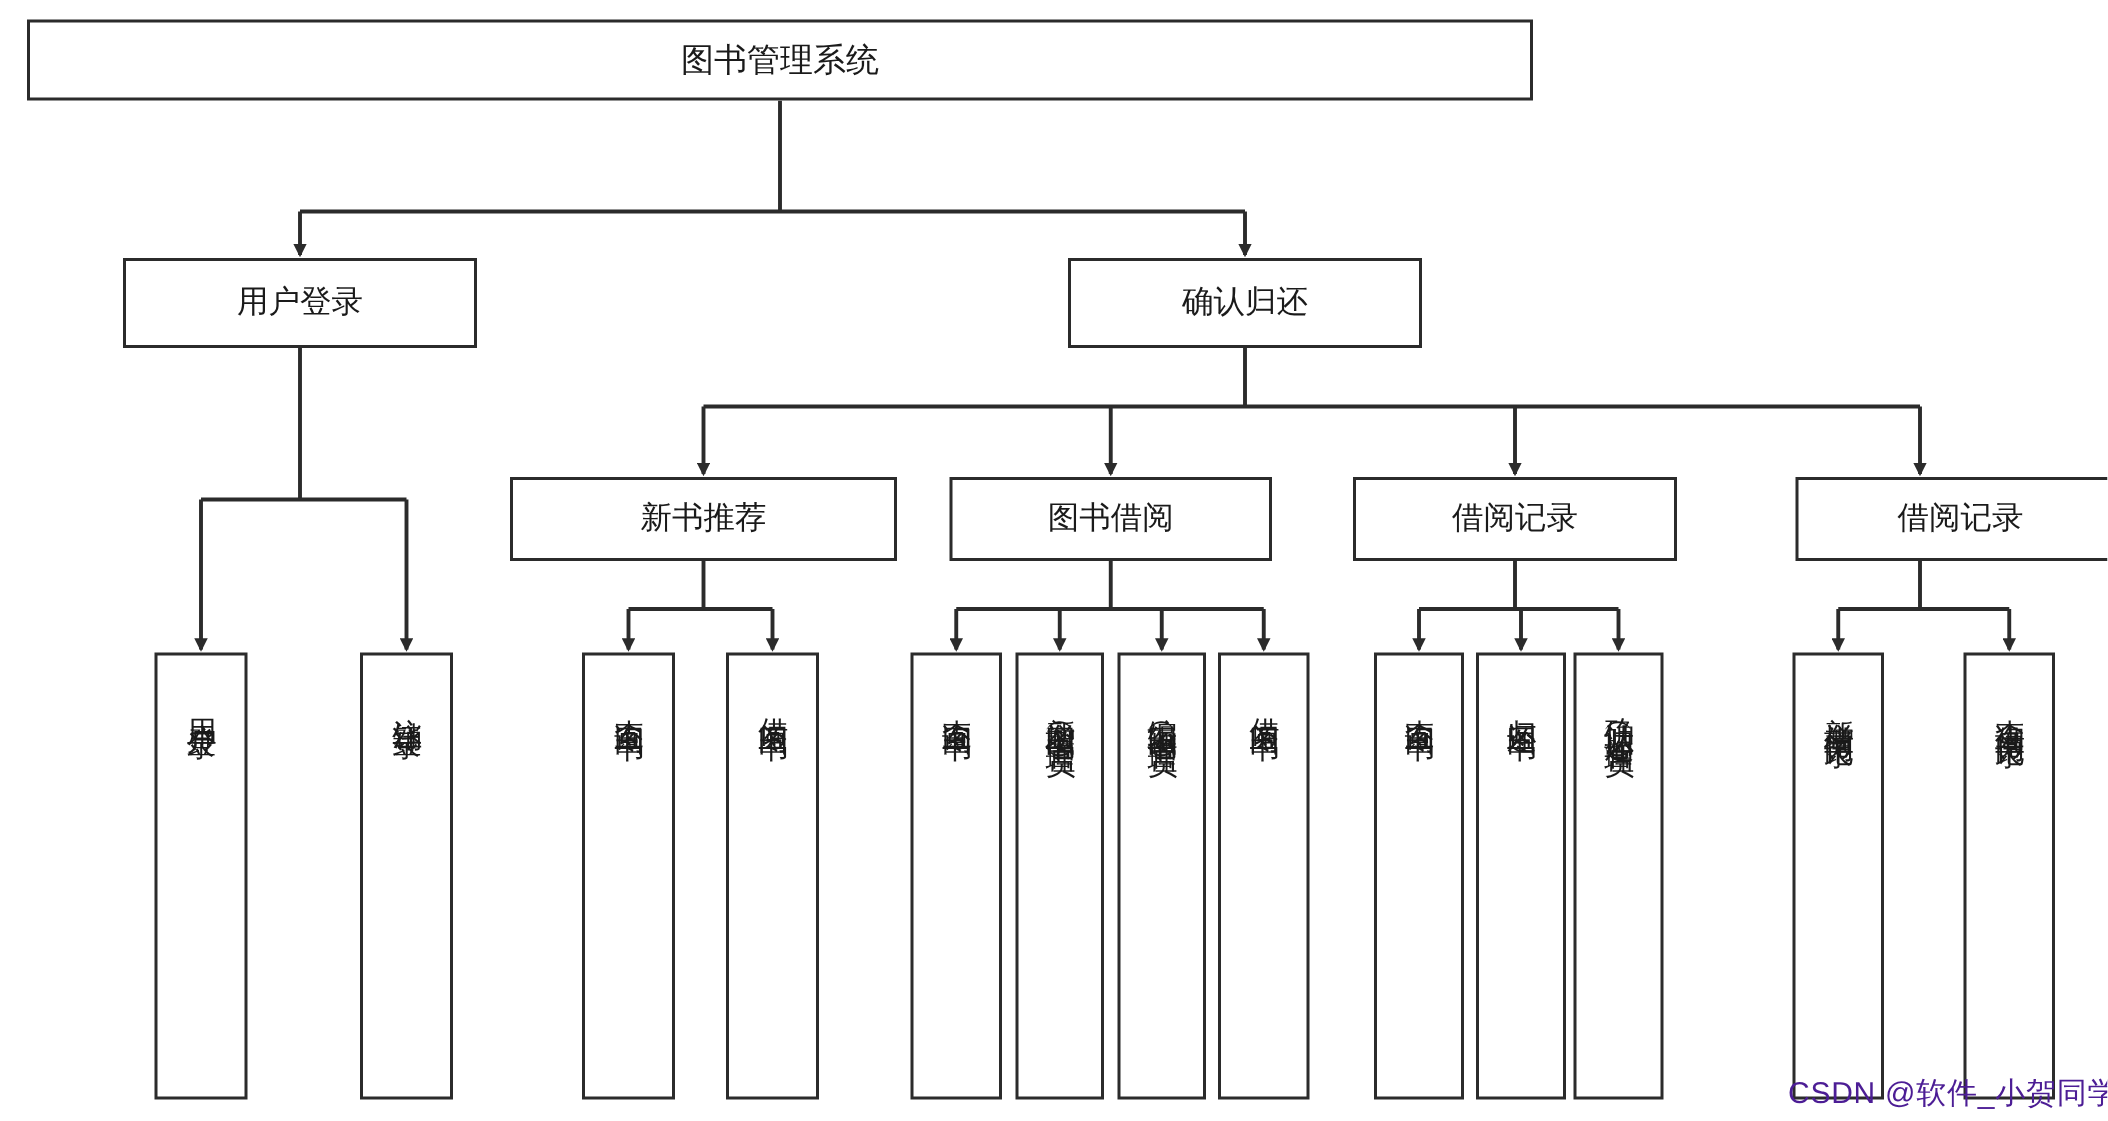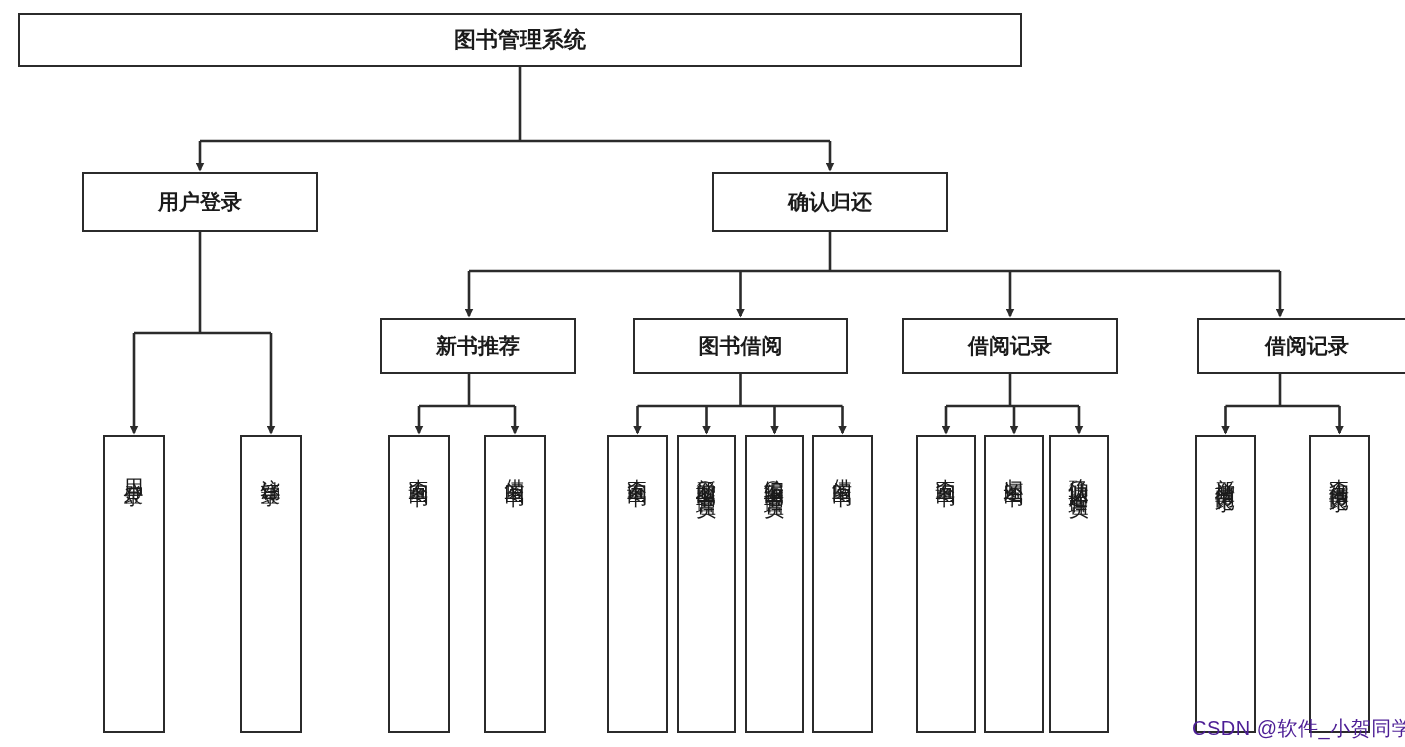--- a/index.html
+++ b/index.html
@@ -36,21 +36,20 @@
     color: #1a1a1a;
   }
   .node .label {
     display: block;
     text-align: center;
     line-height: 1.18;
     white-space: nowrap;
   }
   .node.horiz .label {
     font-size: 21px;
-    font-weight: bold;
   }
   .node.root .label {
     font-size: 22px;
   }
   .node.vert {
     align-items: flex-start;
     padding-top: 26px;
   }
   .node.vert .label {
     writing-mode: vertical-rl;
@@ -118,21 +117,21 @@
   <div id="node-layer">
       <div class="node root horiz" style="left: 18px; top: 13px; width: 1004px; height: 54px;">
         <span class="label">图书管理系统</span>
       </div>
       <div class="node horiz" style="left: 82px; top: 172px; width: 236px; height: 60px;">
         <span class="label">用户登录</span>
       </div>
       <div class="node horiz" style="left: 712px; top: 172px; width: 236px; height: 60px;">
         <span class="label">确认归还</span>
       </div>
-      <div class="node horiz" style="left: 380px; top: 318px; width: 196px; height: 56px;">
+      <div class="node horiz" style="left: 340px; top: 318px; width: 258px; height: 56px;">
         <span class="label">新书推荐</span>
       </div>
       <div class="node horiz" style="left: 633px; top: 318px; width: 215px; height: 56px; align-items: center;">
         <span class="label">图书借阅</span>
       </div>
       <div class="node horiz" style="left: 902px; top: 318px; width: 216px; height: 56px;">
         <span class="label">借阅记录</span>
       </div>
       <div class="node horiz" style="left: 1184px; top: 318px; width: 220px; height: 56px; margin-left: 13px;">
         <span class="label">借阅记录</span>

